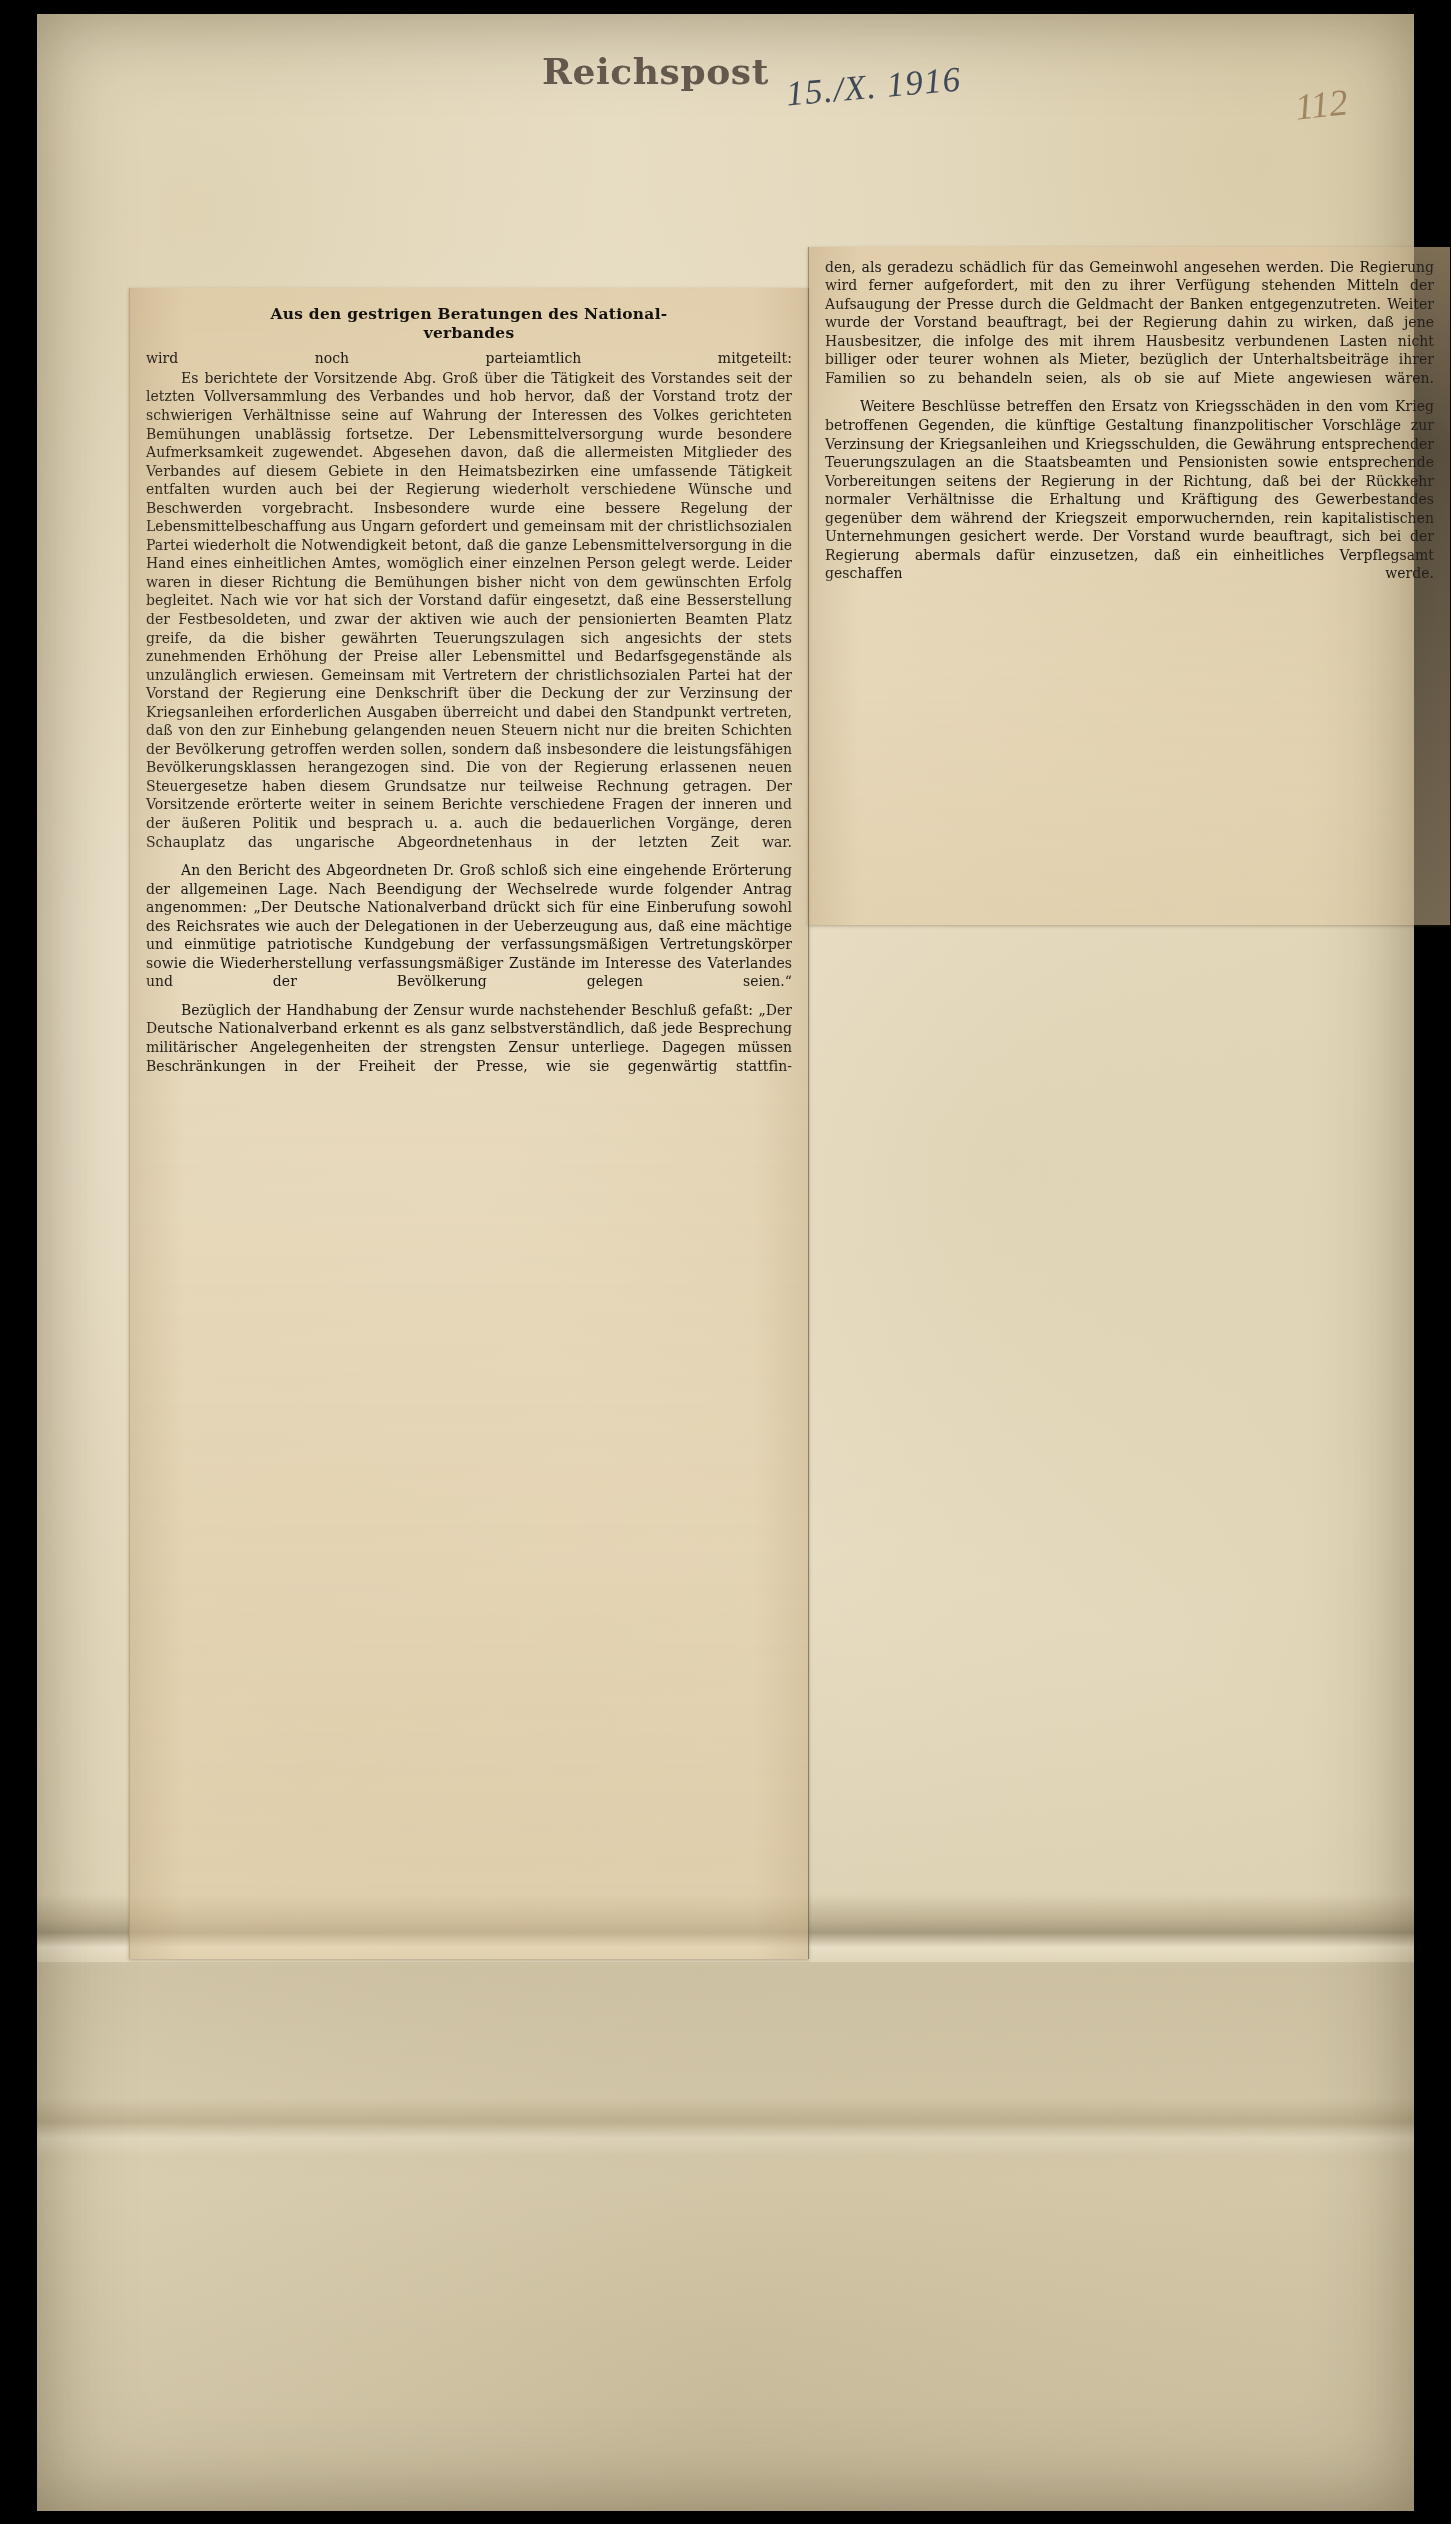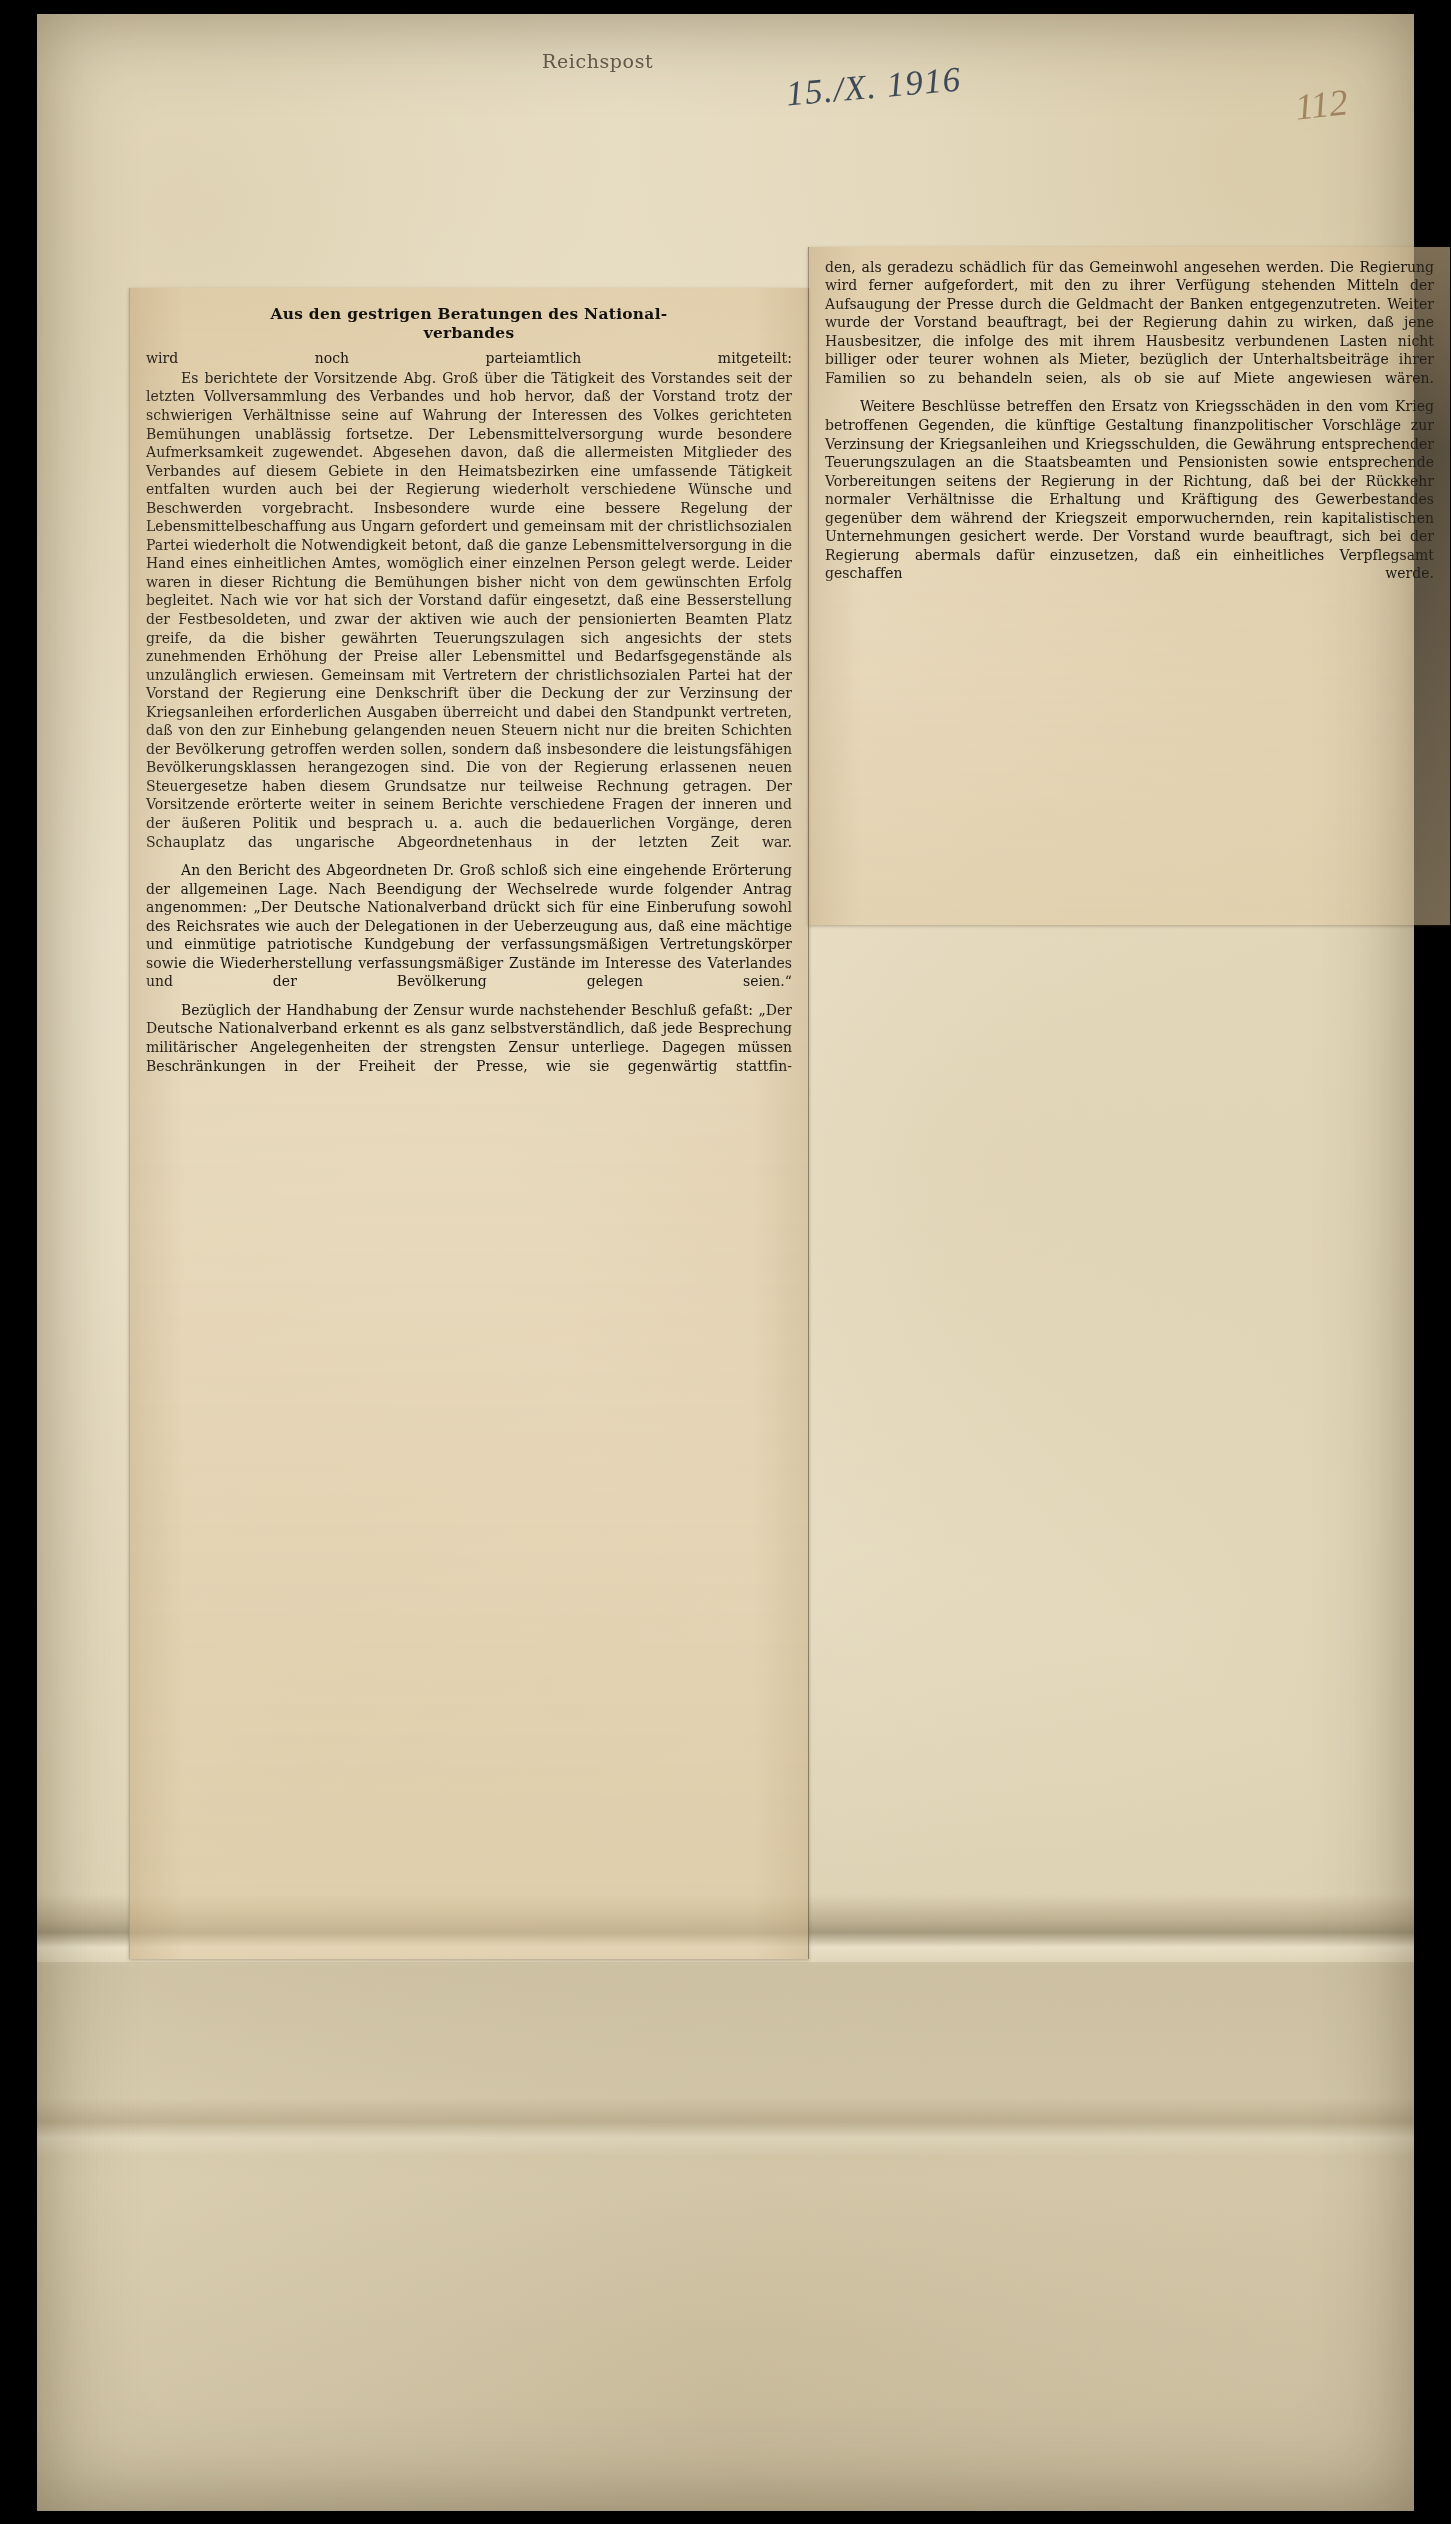--- a/index.html
+++ b/index.html
@@ -71,22 +71,22 @@
     background: linear-gradient(to bottom, rgba(120,106,74,0.16), rgba(120,106,74,0.05) 40%, rgba(120,106,74,0.14));
     pointer-events: none;
   }
 
   
   #masthead {
     position: absolute;
     left: 505px;
     top: 36px;
     font-family: "DejaVu Serif", serif;
-    font-weight: normal;
-    font-size: 19px;
+    font-weight: bold;
+    font-size: 36px;
     letter-spacing: 0.6px;
     color: #4a4036;
     opacity: .82;
   }
   #date-hw {
     position: absolute;
     left: 749px;
     top: 53px;
     font-family: "Liberation Serif", serif;
     font-size: 35px;

